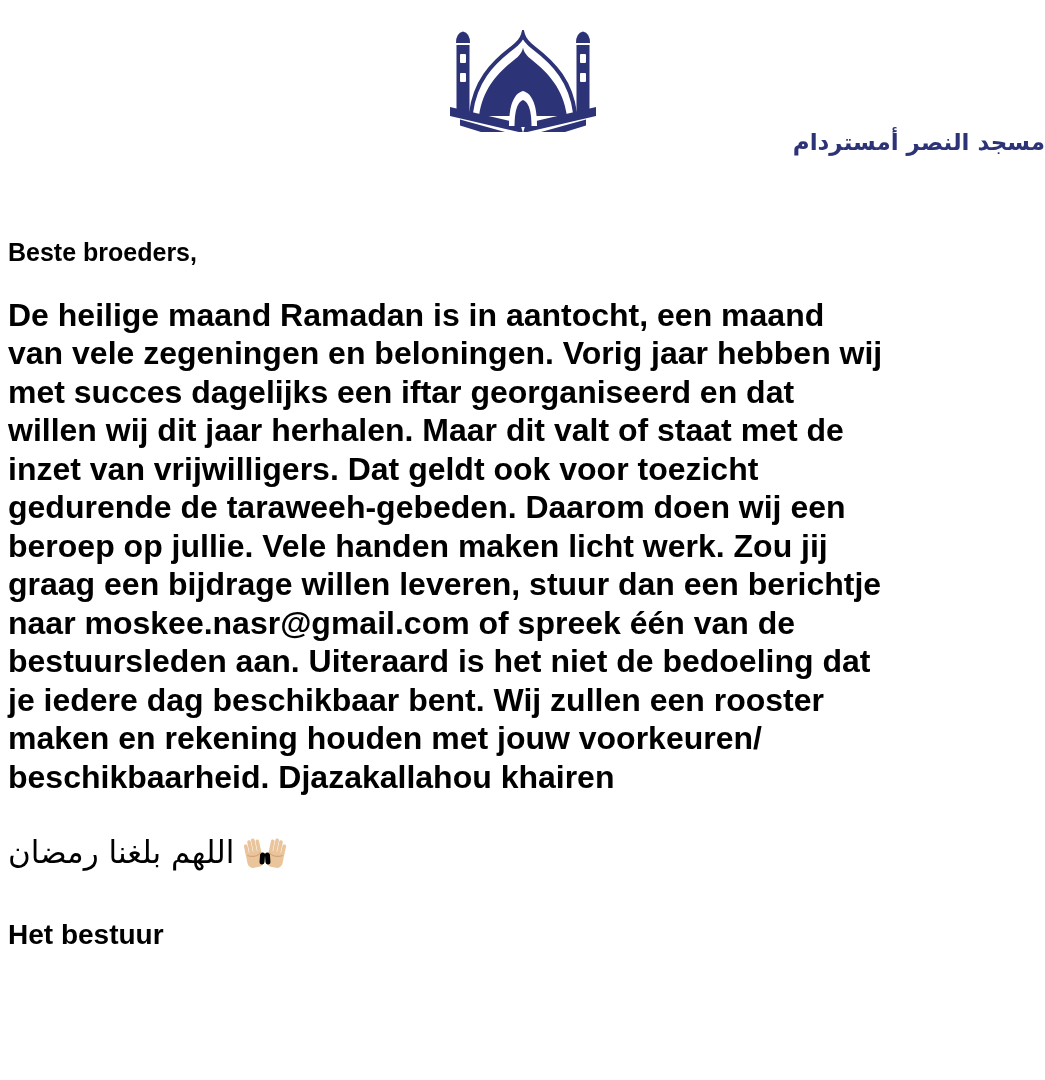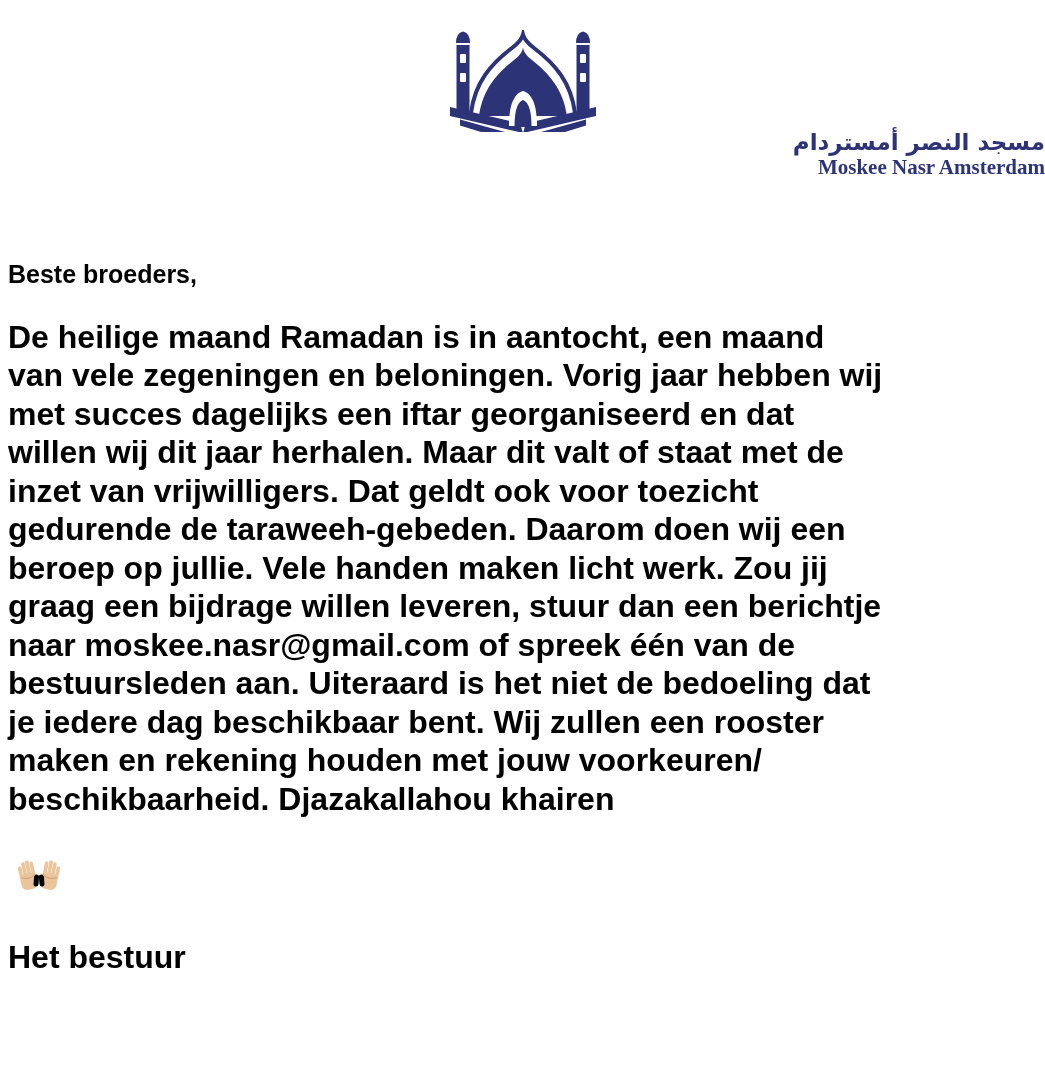--- a/index.html
+++ b/index.html
@@ -42,21 +42,21 @@
   }
   .dua {
     margin-top:33px;
     font-family:"DejaVu Sans", sans-serif;
     font-size:31px; line-height:46px;
     direction:ltr;
   }
   .dua .emoji { display:inline-block; margin-left:10px; vertical-align:-8px; }
   .closing {
     margin-top:33px;
-    font-weight:bold; font-size:32px; line-height:38.5px;
+    font-weight:bold; font-size:28px; line-height:38.5px;
   }
 </style>
 </head>
 <body>
 
 <div class="page">
 
   <header class="logo-block">
 
     <svg class="mosque" width="150" height="102" viewBox="0 0 150 102" aria-hidden="true">
@@ -85,42 +85,41 @@
         <polygon points="148,77 75,94 75,103 148,86"></polygon>
         <polygon points="12,89.5 75,107 138,89.5 138,95.5 75,115 12,95.5"></polygon>
       </g>
 
       <polygon points="72,93 78,93 75,103" fill="#ffffff"></polygon>
 
       <path d="M 61,96 C 61,73 67,63 75,61 C 83,63 89,73 89,96 Z" fill="#ffffff"></path>
       <path d="M 66.5,97 C 66.5,79 70,72 75,70 C 80,72 83.5,79 83.5,97 Z" fill="#2d3377"></path>
     </svg>
     <div class="arabic-name">مسجد النصر أمستردام</div>
-    <div class="latin-name">Moskee Nasr Amsterdam</div>
   </header>
 
   <main class="letter">
     <p class="greeting">Beste broeders,</p>
 
     <p class="body-text">De heilige maand Ramadan is in aantocht, een maand
 van vele zegeningen en beloningen. Vorig jaar hebben wij
 met succes dagelijks een iftar georganiseerd en dat
 willen wij dit jaar herhalen. Maar dit valt of staat met de
 inzet van vrijwilligers. Dat geldt ook voor toezicht
 gedurende de taraweeh-gebeden. Daarom doen wij een
 beroep op jullie. Vele handen maken licht werk. Zou jij
 graag een bijdrage willen leveren, stuur dan een berichtje
 naar moskee.nasr@gmail.com of spreek één van de
 bestuursleden aan. Uiteraard is het niet de bedoeling dat
 je iedere dag beschikbaar bent. Wij zullen een rooster
 maken en rekening houden met jouw voorkeuren/
 beschikbaarheid. Djazakallahou khairen</p>
 
     <p class="dua">
-      <span class="emoji">
+      <span>اللهم بلغنا رمضان</span><span class="emoji">
         <svg width="42" height="38" viewBox="0 0 42 38" aria-hidden="true">
           <defs>
             <g id="hand">
               <g transform="rotate(-12 10 18)">
                 <rect x="1.5" y="8" width="3.6" height="13" rx="1.8" fill="#eac49b"></rect>
                 <rect x="5.6" y="4.5" width="3.6" height="16" rx="1.8" fill="#eac49b"></rect>
                 <rect x="9.7" y="3.5" width="3.6" height="17" rx="1.8" fill="#eac49b"></rect>
                 <rect x="13.8" y="5.5" width="3.6" height="15" rx="1.8" fill="#eac49b"></rect>
                 <rect x="1.5" y="16.5" width="16.5" height="16" rx="5.5" fill="#eac49b"></rect>
                 <rect x="14.5" y="19" width="5" height="12" rx="2.5" fill="#e2b astounding88" transform="rotate(16 17 25)"></rect>

